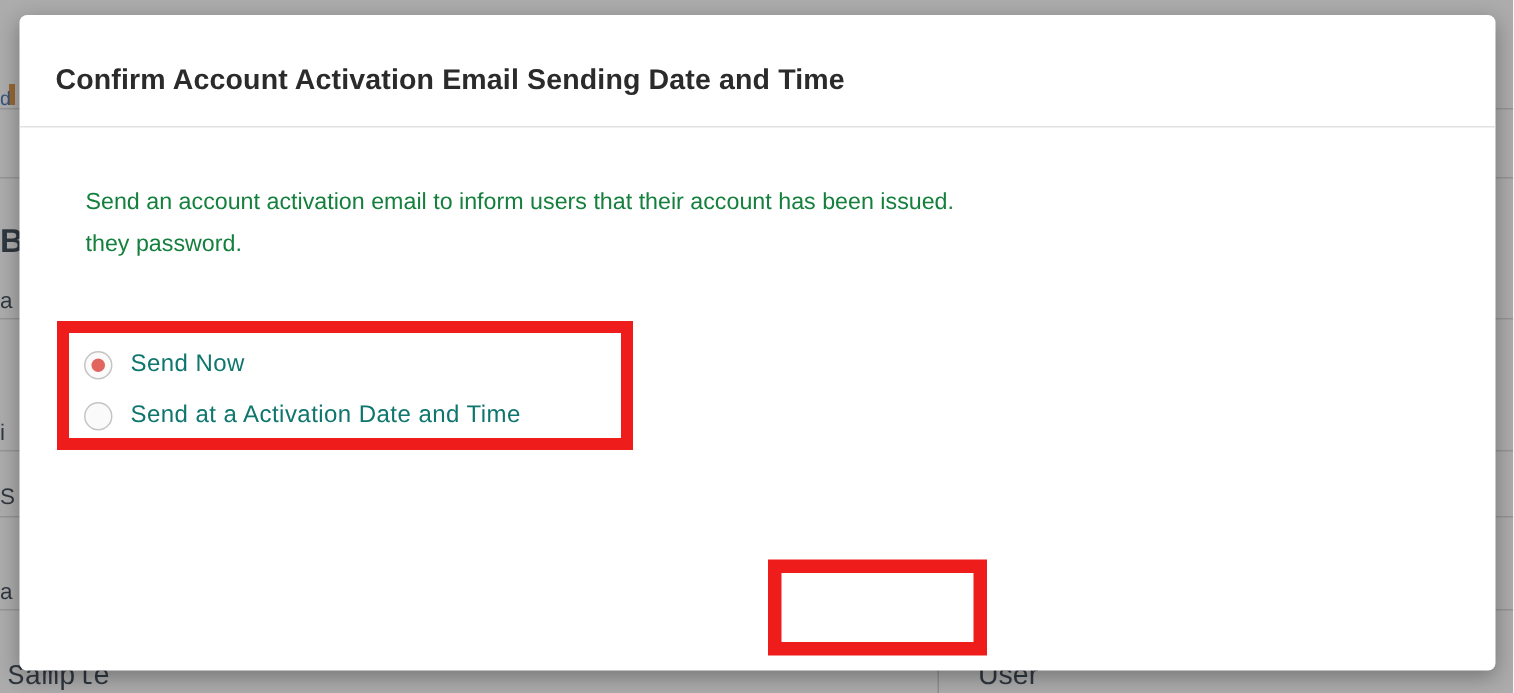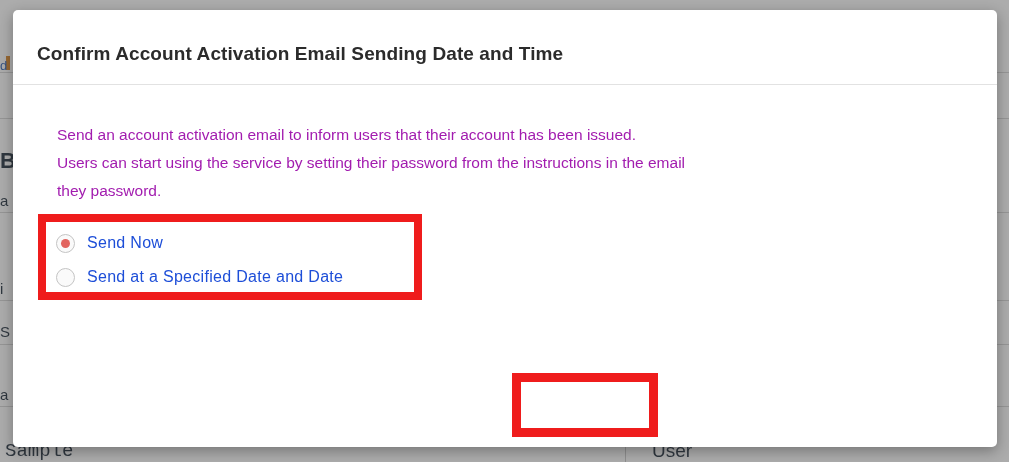--- a/index.html
+++ b/index.html
@@ -116,21 +116,21 @@
     bottom: 0;
   }
 
   .desc {
     position: absolute;
     left: 44px;
     top: 50px;
     width: 890px;
     font-size: 15.5px;
     line-height: 28px;
-    color: #a21caf;
+    color: #15803d;
   }
   .desc-line {
     display: block;
     white-space: nowrap;
   }
 
   
   .radio-group {
     position: absolute;
     left: 43px;
@@ -160,21 +160,21 @@
   }
   .radio-dot {
     width: 9px;
     height: 9px;
     border-radius: 50%;
     background: #e2645f;
   }
   .radio-label {
     margin-left: 12px;
     font-size: 16px;
-    color: #1d4ed8;
+    color: #0f766e;
     letter-spacing: 0.3px;
     white-space: nowrap;
   }
 
   
   .annot-radio {
     position: absolute;
     left: 38px;
     top: 214px;
     width: 384px;
@@ -230,34 +230,33 @@
   <div class="modal">
 
     <div class="modal-header">
       <div class="modal-title">Confirm Account Activation Email Sending Date and Time</div>
     </div>
 
     <div class="modal-body">
 
       <div class="desc">
         <span class="desc-line">Send an account activation email to inform users that their account has been issued.</span>
-        <span class="desc-line">Users can start using the service by setting their password from the instructions in the email</span>
         <span class="desc-line">they password.</span>
       </div>
 
       <div class="radio-group">
         <div class="radio-row">
           <span class="radio-outer checked">
             <span class="radio-dot"></span>
           </span>
           <span class="radio-label">Send Now</span>
         </div>
         <div class="radio-row">
           <span class="radio-outer"></span>
-          <span class="radio-label">Send at a Specified Date and Date</span>
+          <span class="radio-label">Send at a Activation Date and Time</span>
         </div>
       </div>
 
     </div>
   </div>
 
   <div class="annot-radio"></div>
   <div class="annot-save"></div>
 
 </div>

